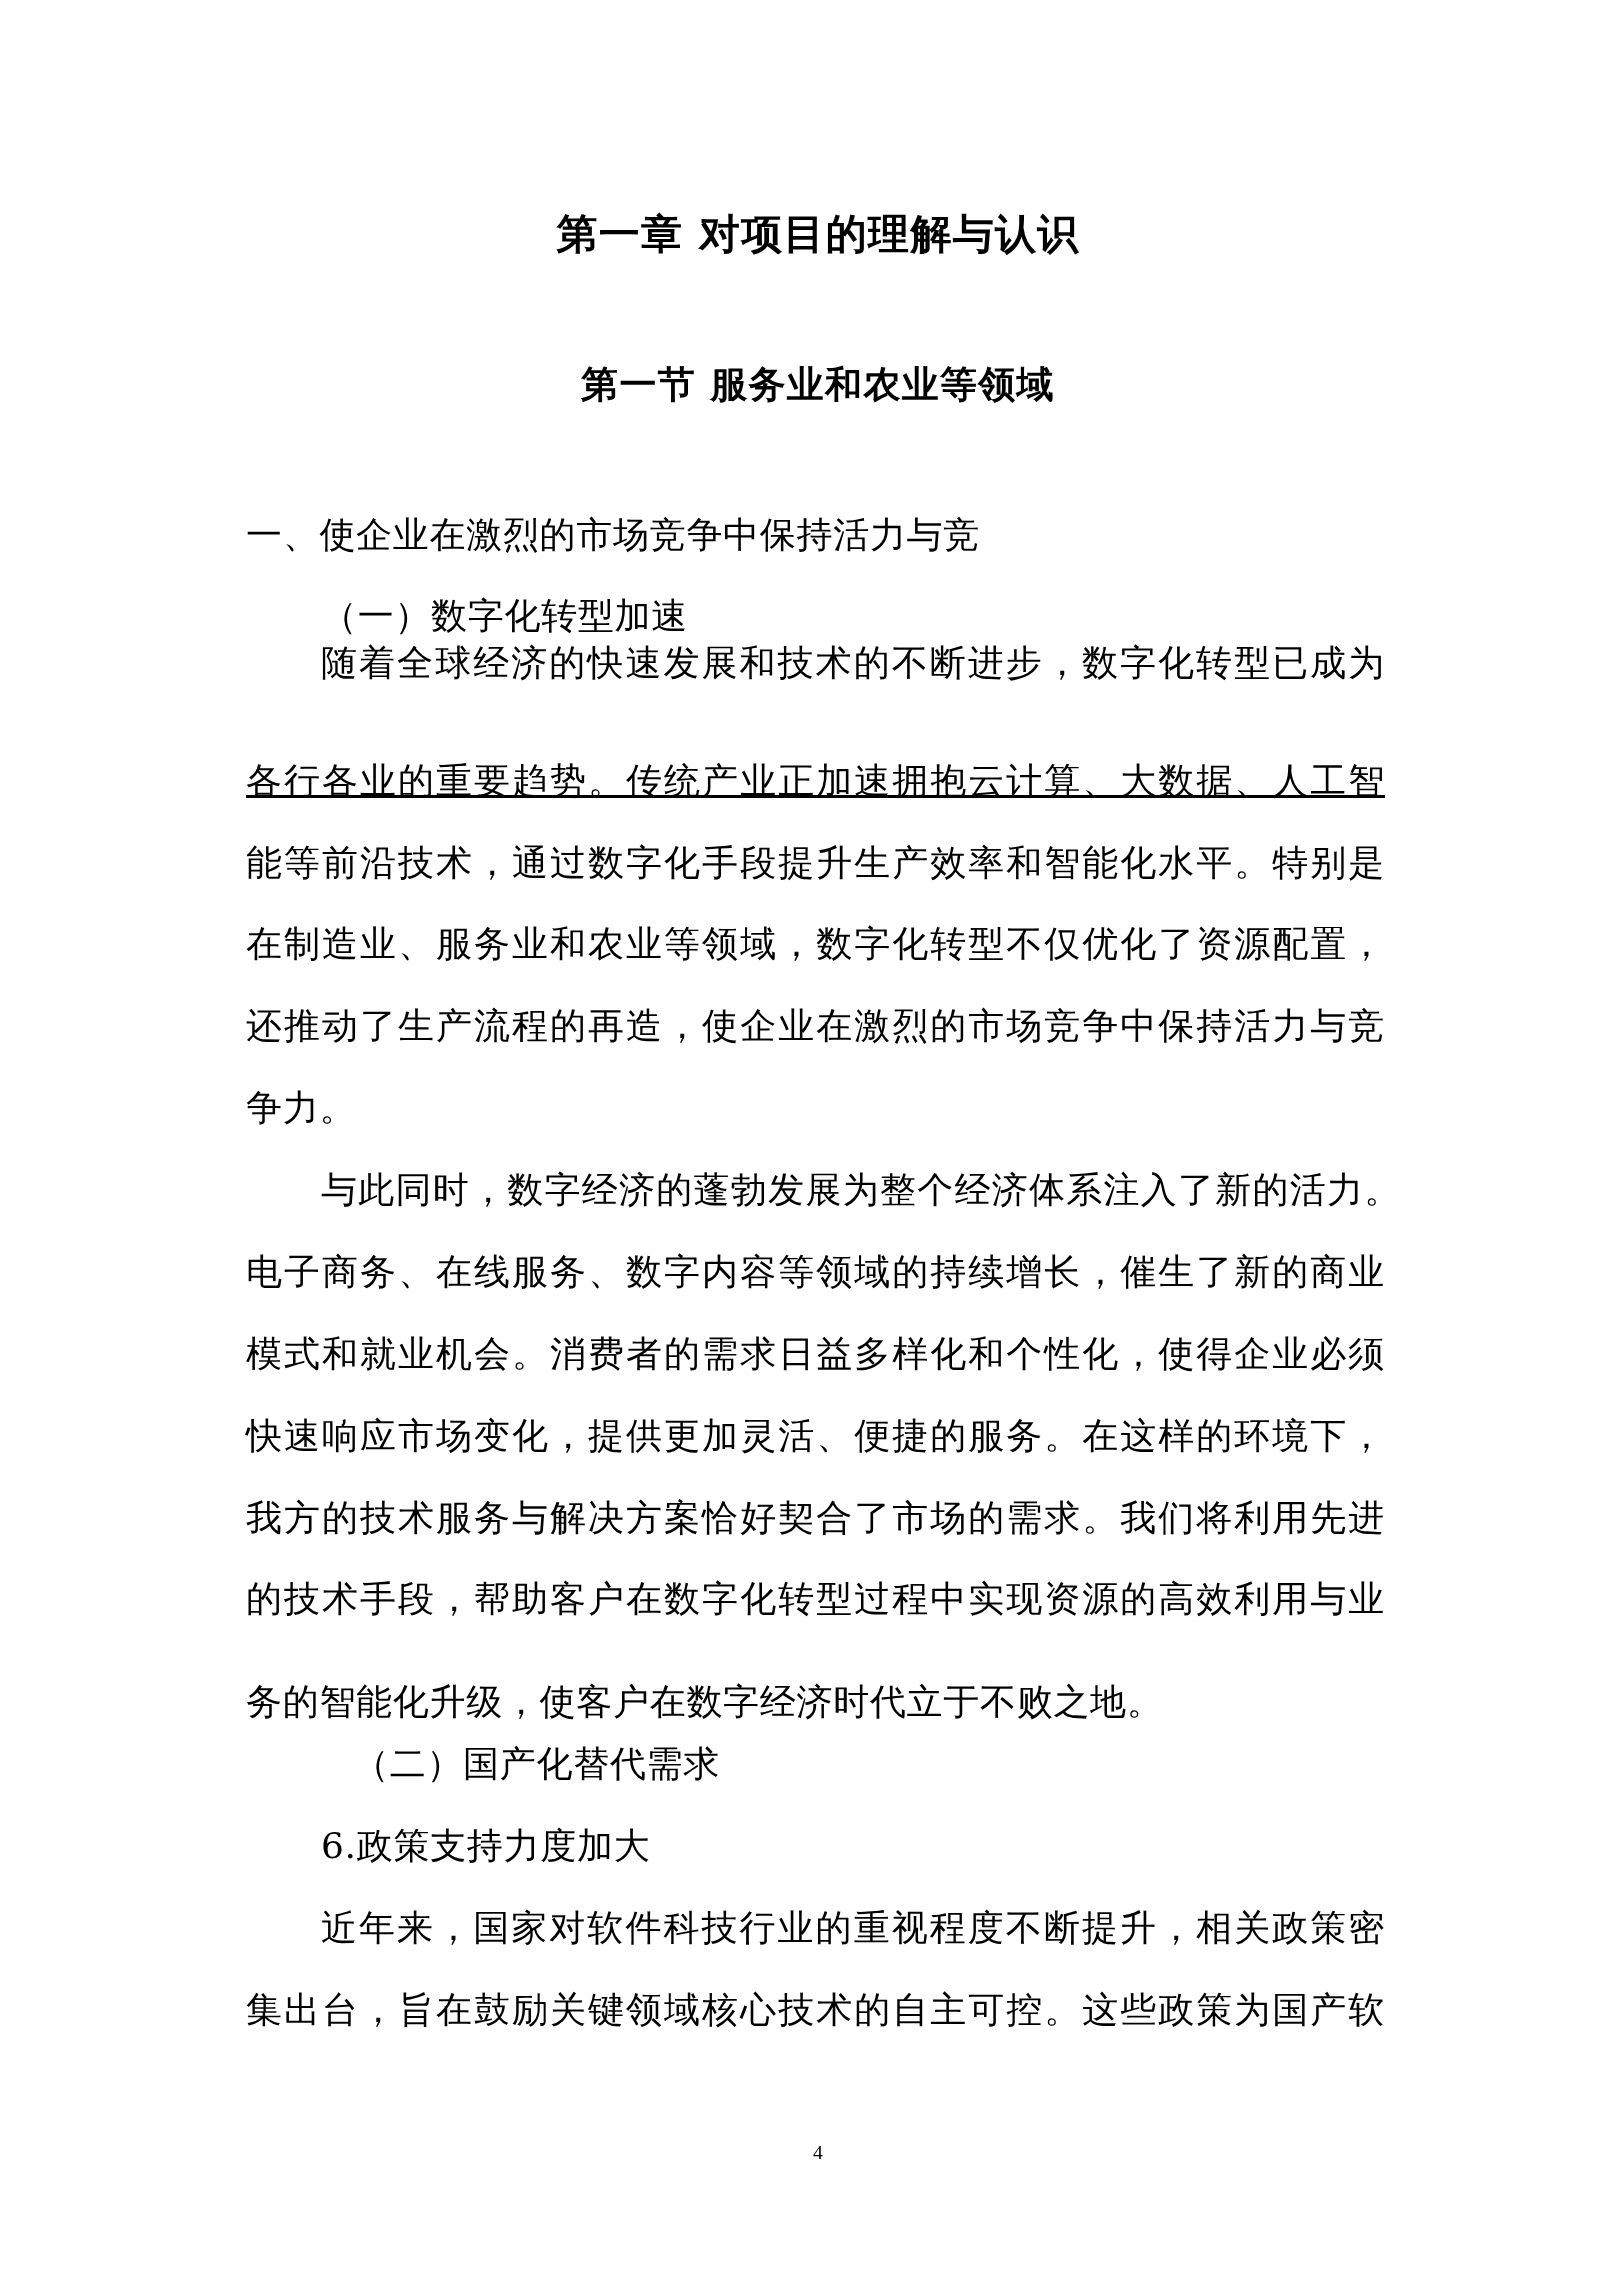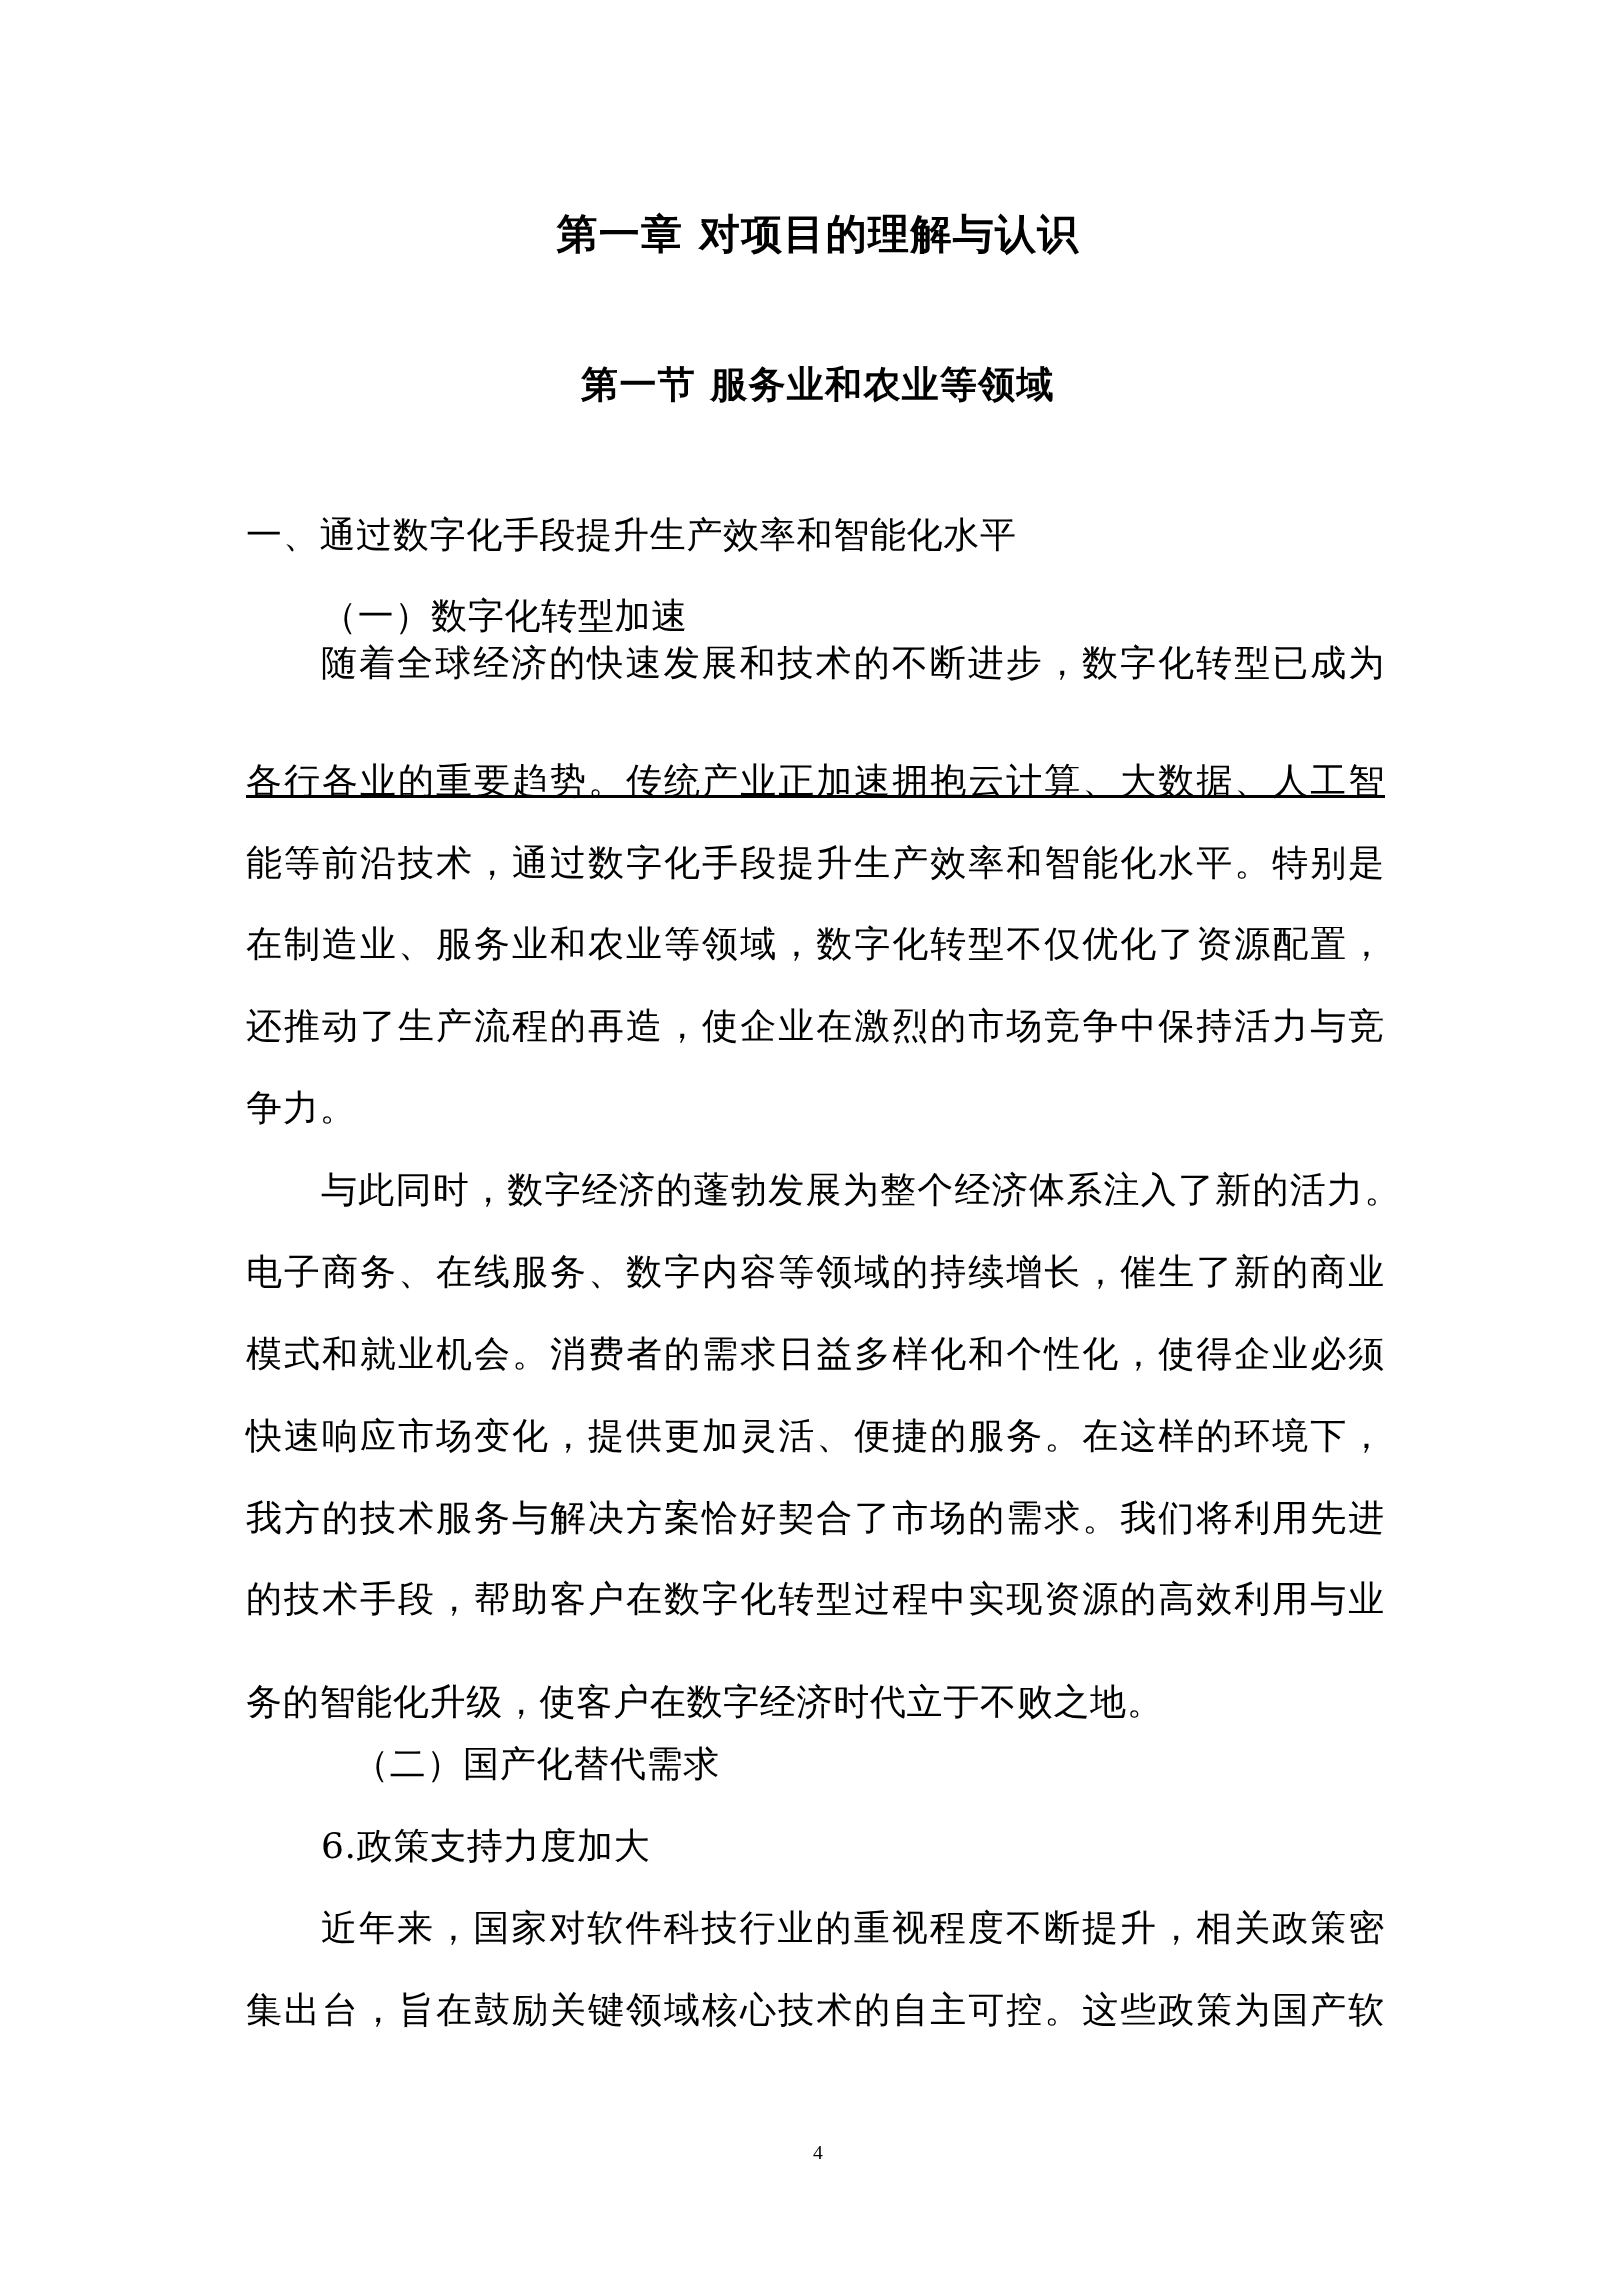--- a/index.html
+++ b/index.html
@@ -71,21 +71,21 @@
     }
   </style>
 </head>
 <body>
 
 <div class="page">
 
   <div class="chapter-title">第一章  对项目的理解与认识</div>
   <div class="section-title">第一节  服务业和农业等领域</div>
 
-  <div class="line" style="top:512px;">一、通过数字化手段提升生产效率和智能化水平</div>
+  <div class="line" style="top:512px;">一、使企业在激烈的市场竞争中保持活力与竞</div>
   <div class="line indent" style="top:593px;">（一）数字化转型加速</div>
 
   <div>
     <div class="line indent justify" style="top:640px; width:1064px;">随着全球经济的快速发展和技术的不断进步，数字化转型已成为</div>
     <div class="line justify" style="top:758px;text-decoration:underline;">各行各业的重要趋势。传统产业正加速拥抱云计算、大数据、人工智</div>
     <div class="line justify" style="top:840px;">能等前沿技术，通过数字化手段提升生产效率和智能化水平。特别是</div>
     <div class="line justify" style="top:921px;">在制造业、服务业和农业等领域，数字化转型不仅优化了资源配置，</div>
     <div class="line justify" style="top:1003px;">还推动了生产流程的再造，使企业在激烈的市场竞争中保持活力与竞</div>
     <div class="line" style="top:1085px;">争力。</div>
   </div>

